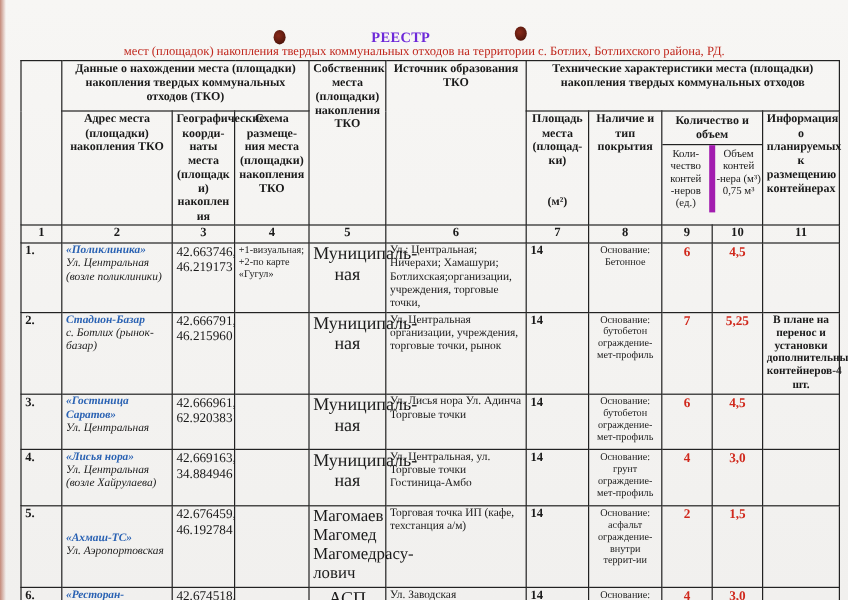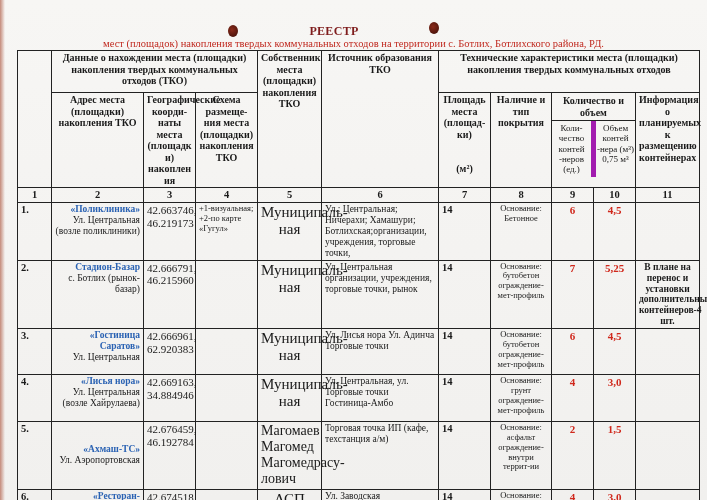--- a/index.html
+++ b/index.html
@@ -19,42 +19,42 @@
       background: linear-gradient(90deg, #c48a7a, rgba(240,230,225,0));
     }
     .punch {
       position: absolute; width: 10px; height: 12px; border-radius: 50%;
       background: radial-gradient(circle at 40% 40%, #8a2a1a, #3a0d06);
     }
     .punch.p1 { left: 228px; top: 25px; }
     .punch.p2 { left: 429px; top: 22px; }
     .title {
       position: absolute; left: 0; width: 668px; text-align: center;
-      color: #7f1d1d; font-weight: bold; font-size: 12px; top: 24px;
+      color: #6d28d9; font-weight: bold; font-size: 12px; top: 24px;
       letter-spacing: 0.3px;
     }
     .subtitle {
       position: absolute; left: 0; width: 707px; text-align: center;
       color: #c0281e; font-weight: normal; font-size: 10.5px; top: 38px;
       white-space: nowrap;
     }
     table.reg {
       position: absolute; left: 17px; top: 50px; width: 682px;
       border-collapse: collapse; table-layout: fixed;
       font-size: 9.5px; line-height: 1.15;
     }
     table.reg td, table.reg th {
       border: 1px solid #222; padding: 1px 3px; vertical-align: top;
     }
     table.reg th { font-weight: bold; text-align: center; font-size: 10px; }
     th.big { font-size: 10.5px; }
     th.small { font-size: 9.5px; }
     .num-row td { text-align: center; font-weight: bold; font-size: 10.5px; padding: 0 2px; height: 12px; vertical-align: middle; }
     td.idx { font-weight: bold; font-size: 10.5px; text-align: left; padding-left: 4px; }
-    td.addr { text-align: right; font-size: 9.5px; }
+    td.addr { text-align: left; font-size: 9.5px; font-style: italic; }
     .place-name { color: #2a62b3; font-weight: bold; display: block; font-size: 9.5px; }
     td.coord { font-size: 11px; vertical-align: middle; padding-left: 6px; }
     td.scheme { font-size: 8.5px; }
     td.owner { text-align: center; vertical-align: middle; font-size: 15px; }
     td.owner.left { text-align: left; vertical-align: top; font-size: 14px; }
     td.source { font-size: 9.5px; }
     td.area { text-align: left; font-weight: bold; font-size: 10.5px; }
     td.cover { text-align: center; font-size: 8.5px; }
     td.red { color: #d0281c; font-weight: bold; text-align: center; vertical-align: middle; font-size: 11px; }
     td.red.top { vertical-align: top; }

